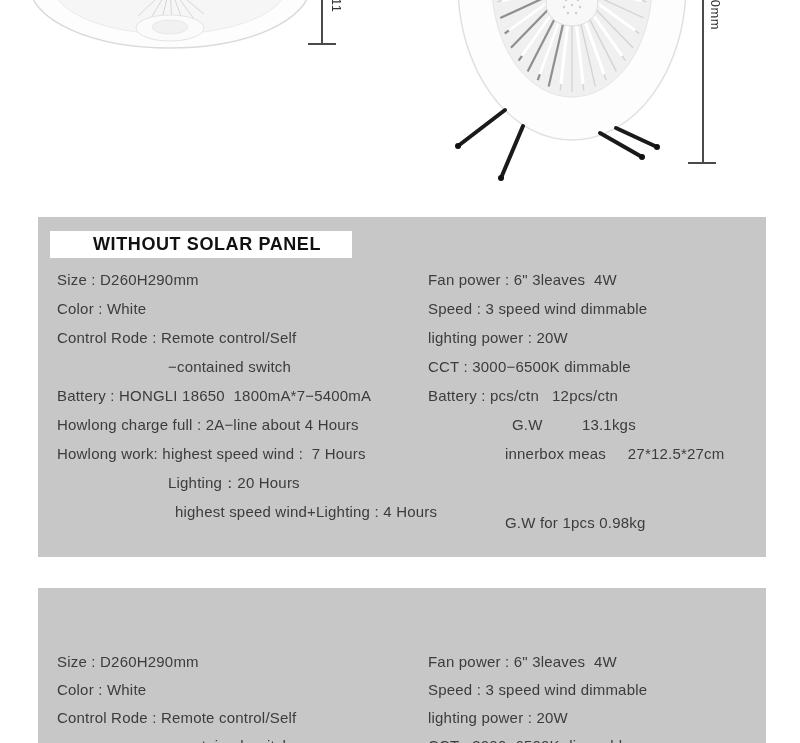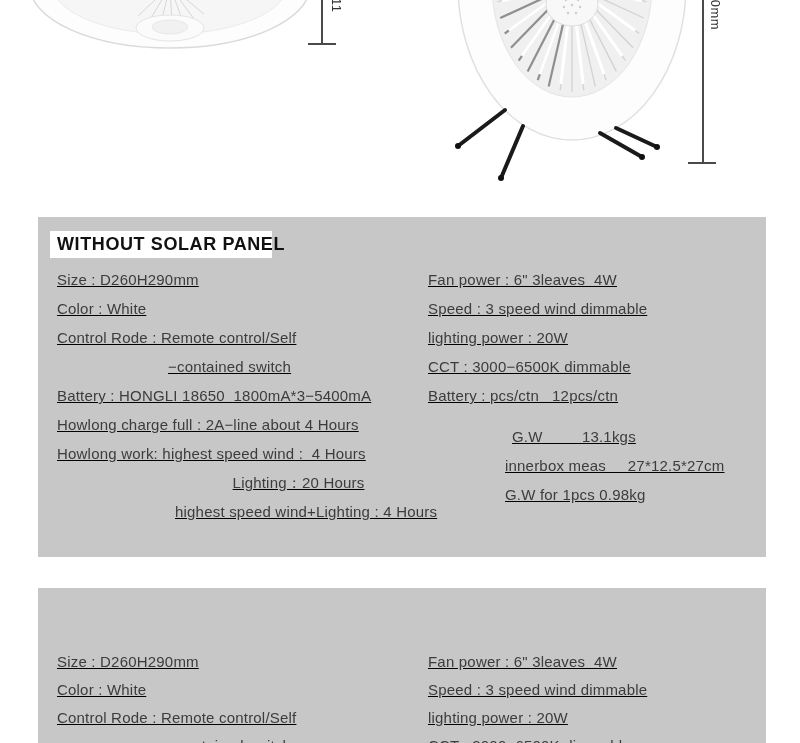--- a/index.html
+++ b/index.html
@@ -11,26 +11,26 @@
   .prod-svg{position:absolute;}
   .dim-line{position:absolute;width:2px;background:#4a4a4a;}
   .dim-cap{position:absolute;height:2px;background:#4a4a4a;}
   .dim-label{position:absolute;font-size:13px;color:#333;letter-spacing:.5px;
              transform-origin:0 0;transform:rotate(90deg);white-space:nowrap;}
 
   
   .panel{position:absolute;left:38px;width:728px;background:#c7c7c7;}
   .panel-1{top:217px;height:340px;}
   .panel-2{top:588px;height:210px;}
-  .strip{position:absolute;left:12px;width:222px;height:27px;background:#ffffff;}
+  .strip{position:absolute;left:12px;width:266px;height:27px;background:#ffffff;padding-left:36px;}
   .panel-1 .strip{top:14px;}
   .panel-2 .strip{top:16px;}
   .strip h2{margin:0;font-size:18px;font-weight:bold;color:#111;line-height:27px;
             padding-left:7px;letter-spacing:.6px;white-space:nowrap;}
-  .col{position:absolute;text-decoration:underline;}
+  .col{position:absolute;}
   .panel-1 .col{top:48px;}
   .panel-2 .col{top:60px;}
   .col-left{left:19px;width:372px;}
   .col-right{left:390px;width:335px;}
   .spec-row{height:29px;line-height:29px;font-size:15px;color:#3c3c3c;
             white-space:pre;letter-spacing:.2px;}
   .panel-2 .spec-row{height:28px;line-height:28px;}
 </style>
 </head>
 <body>
@@ -160,35 +160,35 @@
 
   <section class="panel panel-1">
     <div class="strip">
       <h2>WITHOUT SOLAR PANEL</h2>
     </div>
     <div class="col col-left">
         <div class="spec-row"><span>Size : D260H290mm</span></div>
         <div class="spec-row"><span>Color : White</span></div>
         <div class="spec-row"><span>Control Rode : Remote control/Self</span></div>
         <div class="spec-row" style="padding-left: 111px;"><span>−contained switch</span></div>
-        <div class="spec-row"><span>Battery : HONGLI 18650  1800mA*3−5400mA</span></div>
+        <div class="spec-row"><span>Battery : HONGLI 18650  1800mA*7−5400mA</span></div>
         <div class="spec-row"><span>Howlong charge full : 2A−line about 4 Hours</span></div>
-        <div class="spec-row"><span>Howlong work: highest speed wind :  4 Hours</span></div>
-        <div class="spec-row" style="padding-left: 111px; text-align: center;"><span>Lighting：20 Hours</span></div>
+        <div class="spec-row"><span>Howlong work: highest speed wind :  7 Hours</span></div>
+        <div class="spec-row" style="padding-left: 111px;"><span>Lighting：20 Hours</span></div>
         <div class="spec-row" style="padding-left: 118px;"><span>highest speed wind+Lighting : 4 Hours</span></div>
       </div>
     <div class="col col-right">
         <div class="spec-row"><span>Fan power : 6" 3leaves  4W</span></div>
         <div class="spec-row"><span>Speed : 3 speed wind dimmable</span></div>
         <div class="spec-row"><span>lighting power : 20W</span></div>
         <div class="spec-row"><span>CCT : 3000−6500K dimmable</span></div>
         <div class="spec-row"><span>Battery : pcs/ctn   12pcs/ctn</span></div>
-        <div class="spec-row" style="padding-left: 84px; margin-top: 12px;"><span>G.W         13.1kgs</span></div>
+        <div class="spec-row" style="padding-left: 84px;"><span>G.W         13.1kgs</span></div>
         <div class="spec-row" style="padding-left: 77px;"><span>innerbox meas     27*12.5*27cm</span></div>
-        <div class="spec-row" style="padding-left: 77px;"><span>G.W for 1pcs 0.98kg</span></div>
+        <div class="spec-row" style="padding-left: 77px; margin-top: 40px;"><span>G.W for 1pcs 0.98kg</span></div>
       </div>
   </section>
 
   <section class="panel panel-2">
     <div class="col col-left">
         <div class="spec-row"><span>Size : D260H290mm</span></div>
         <div class="spec-row"><span>Color : White</span></div>
         <div class="spec-row"><span>Control Rode : Remote control/Self</span></div>
         <div class="spec-row" style="padding-left: 111px;"><span>−contained switch</span></div>
       </div>

